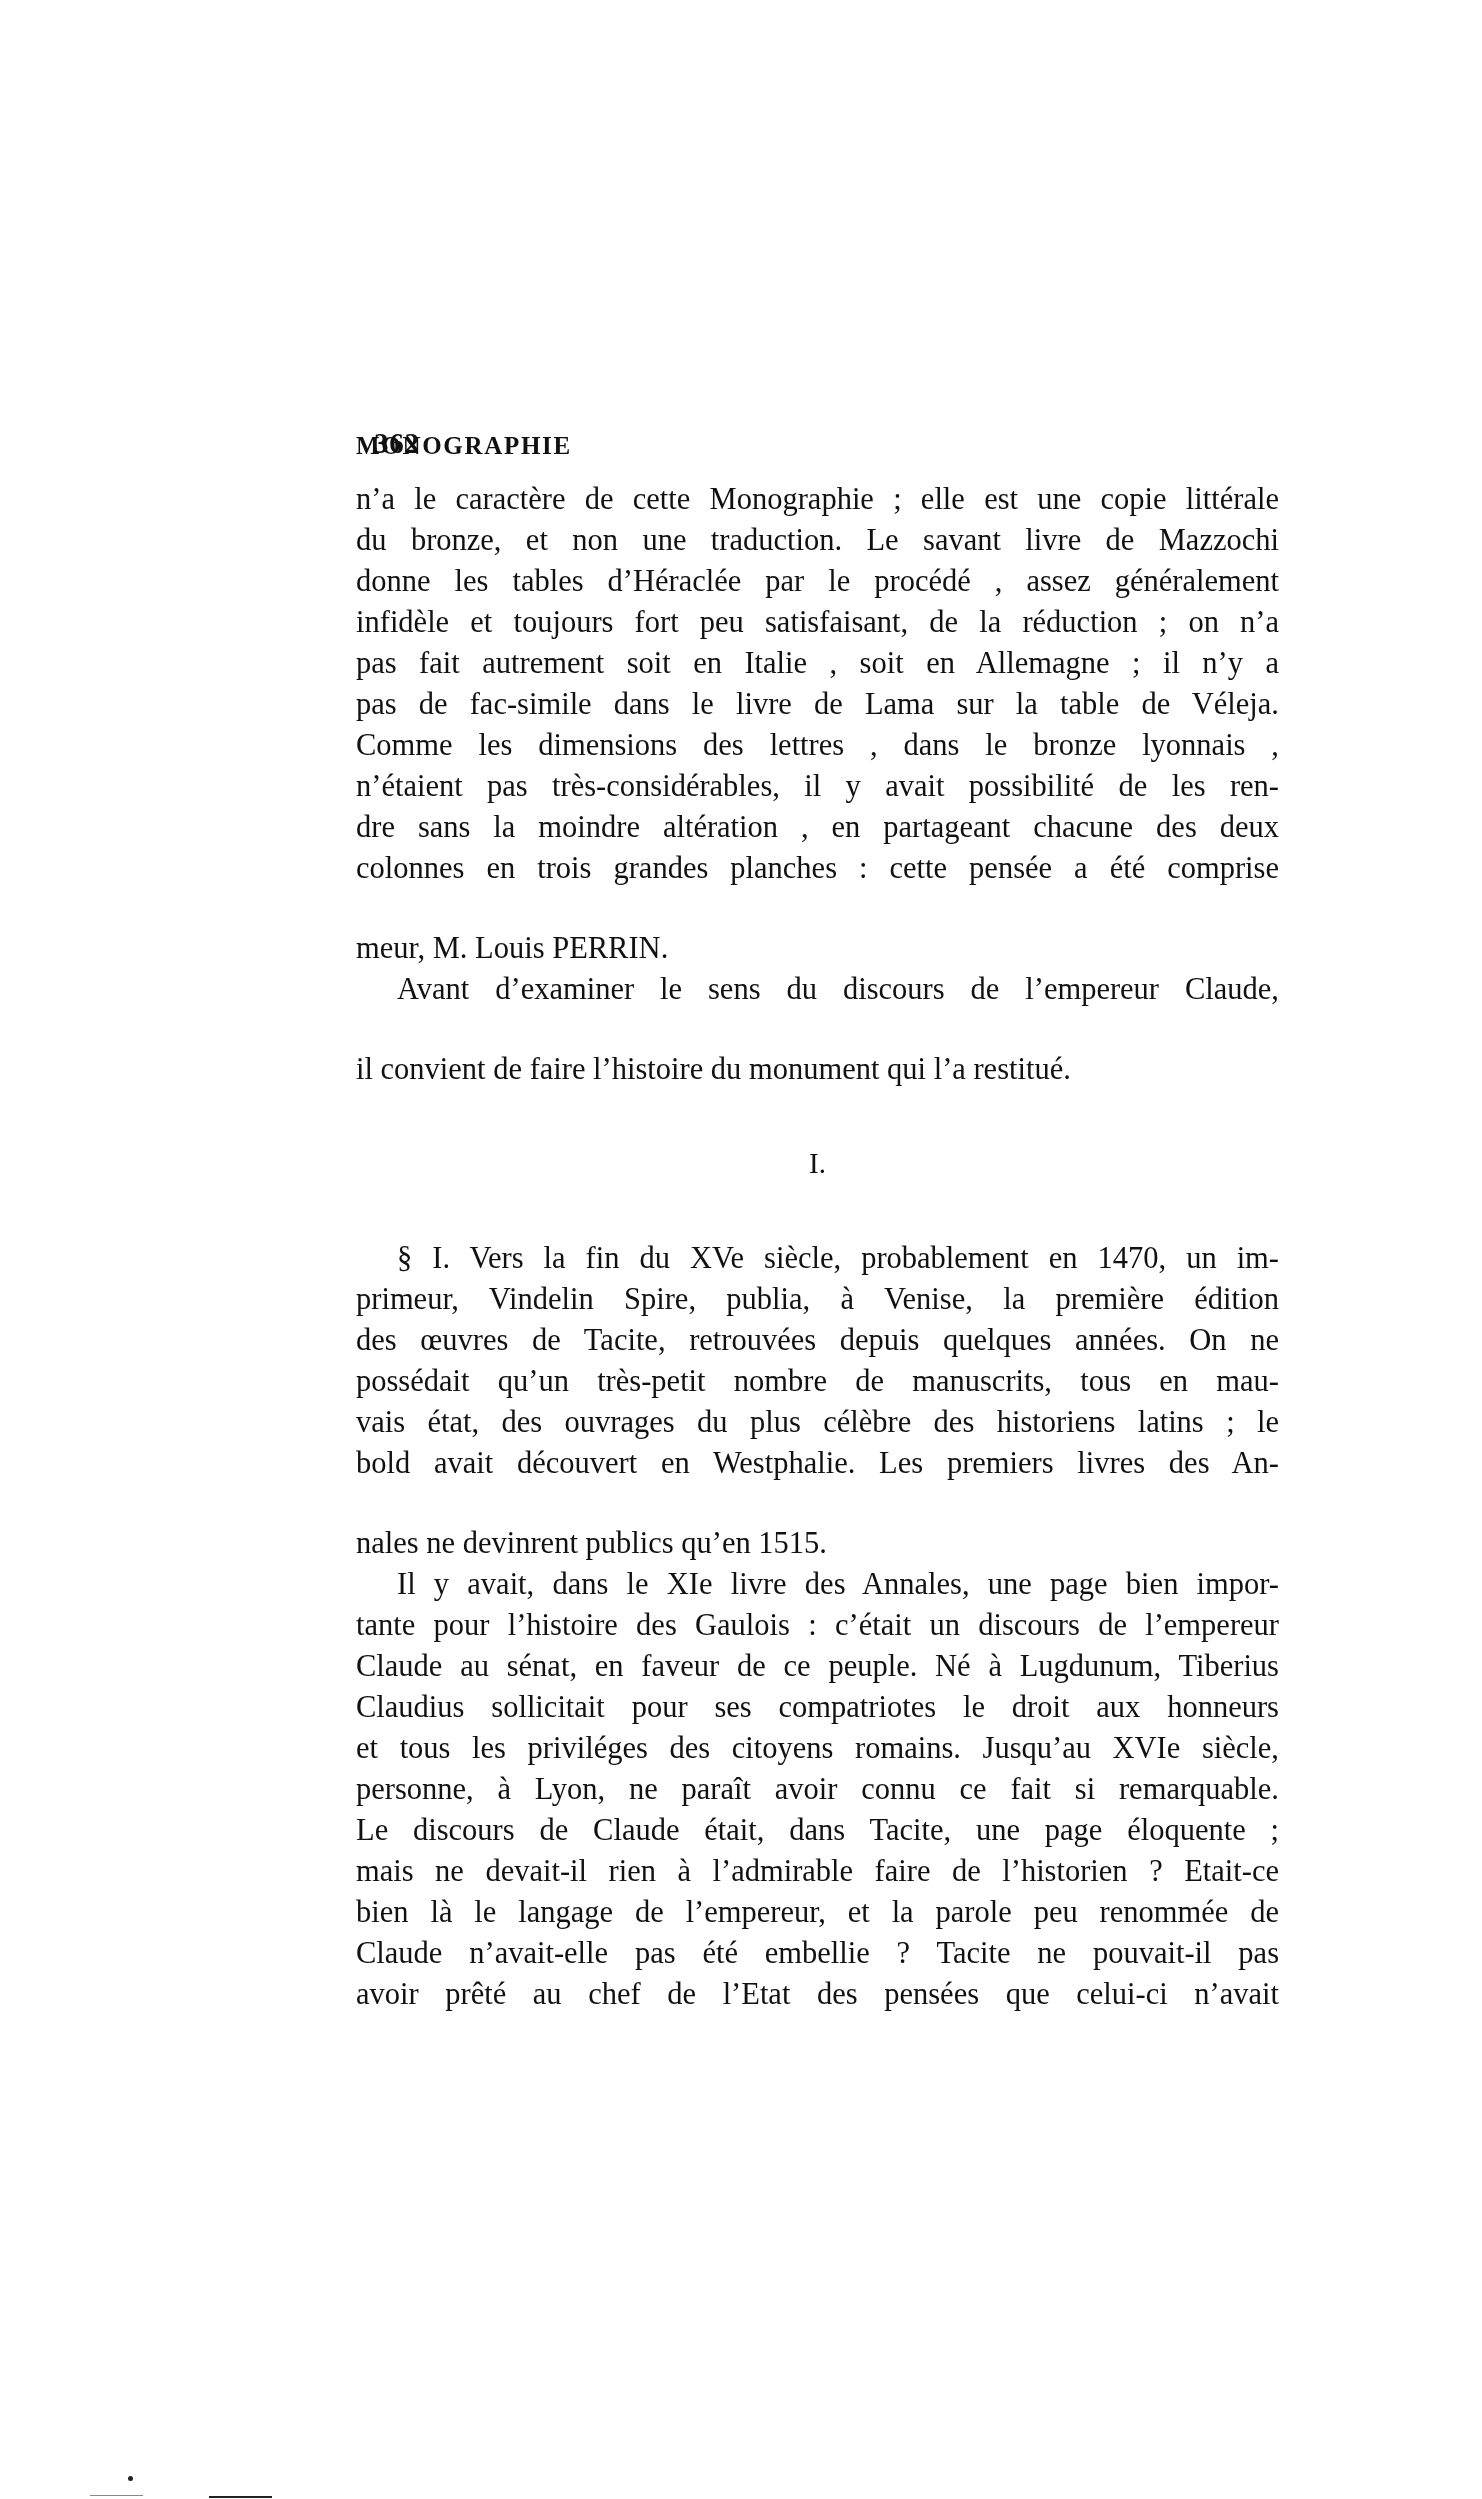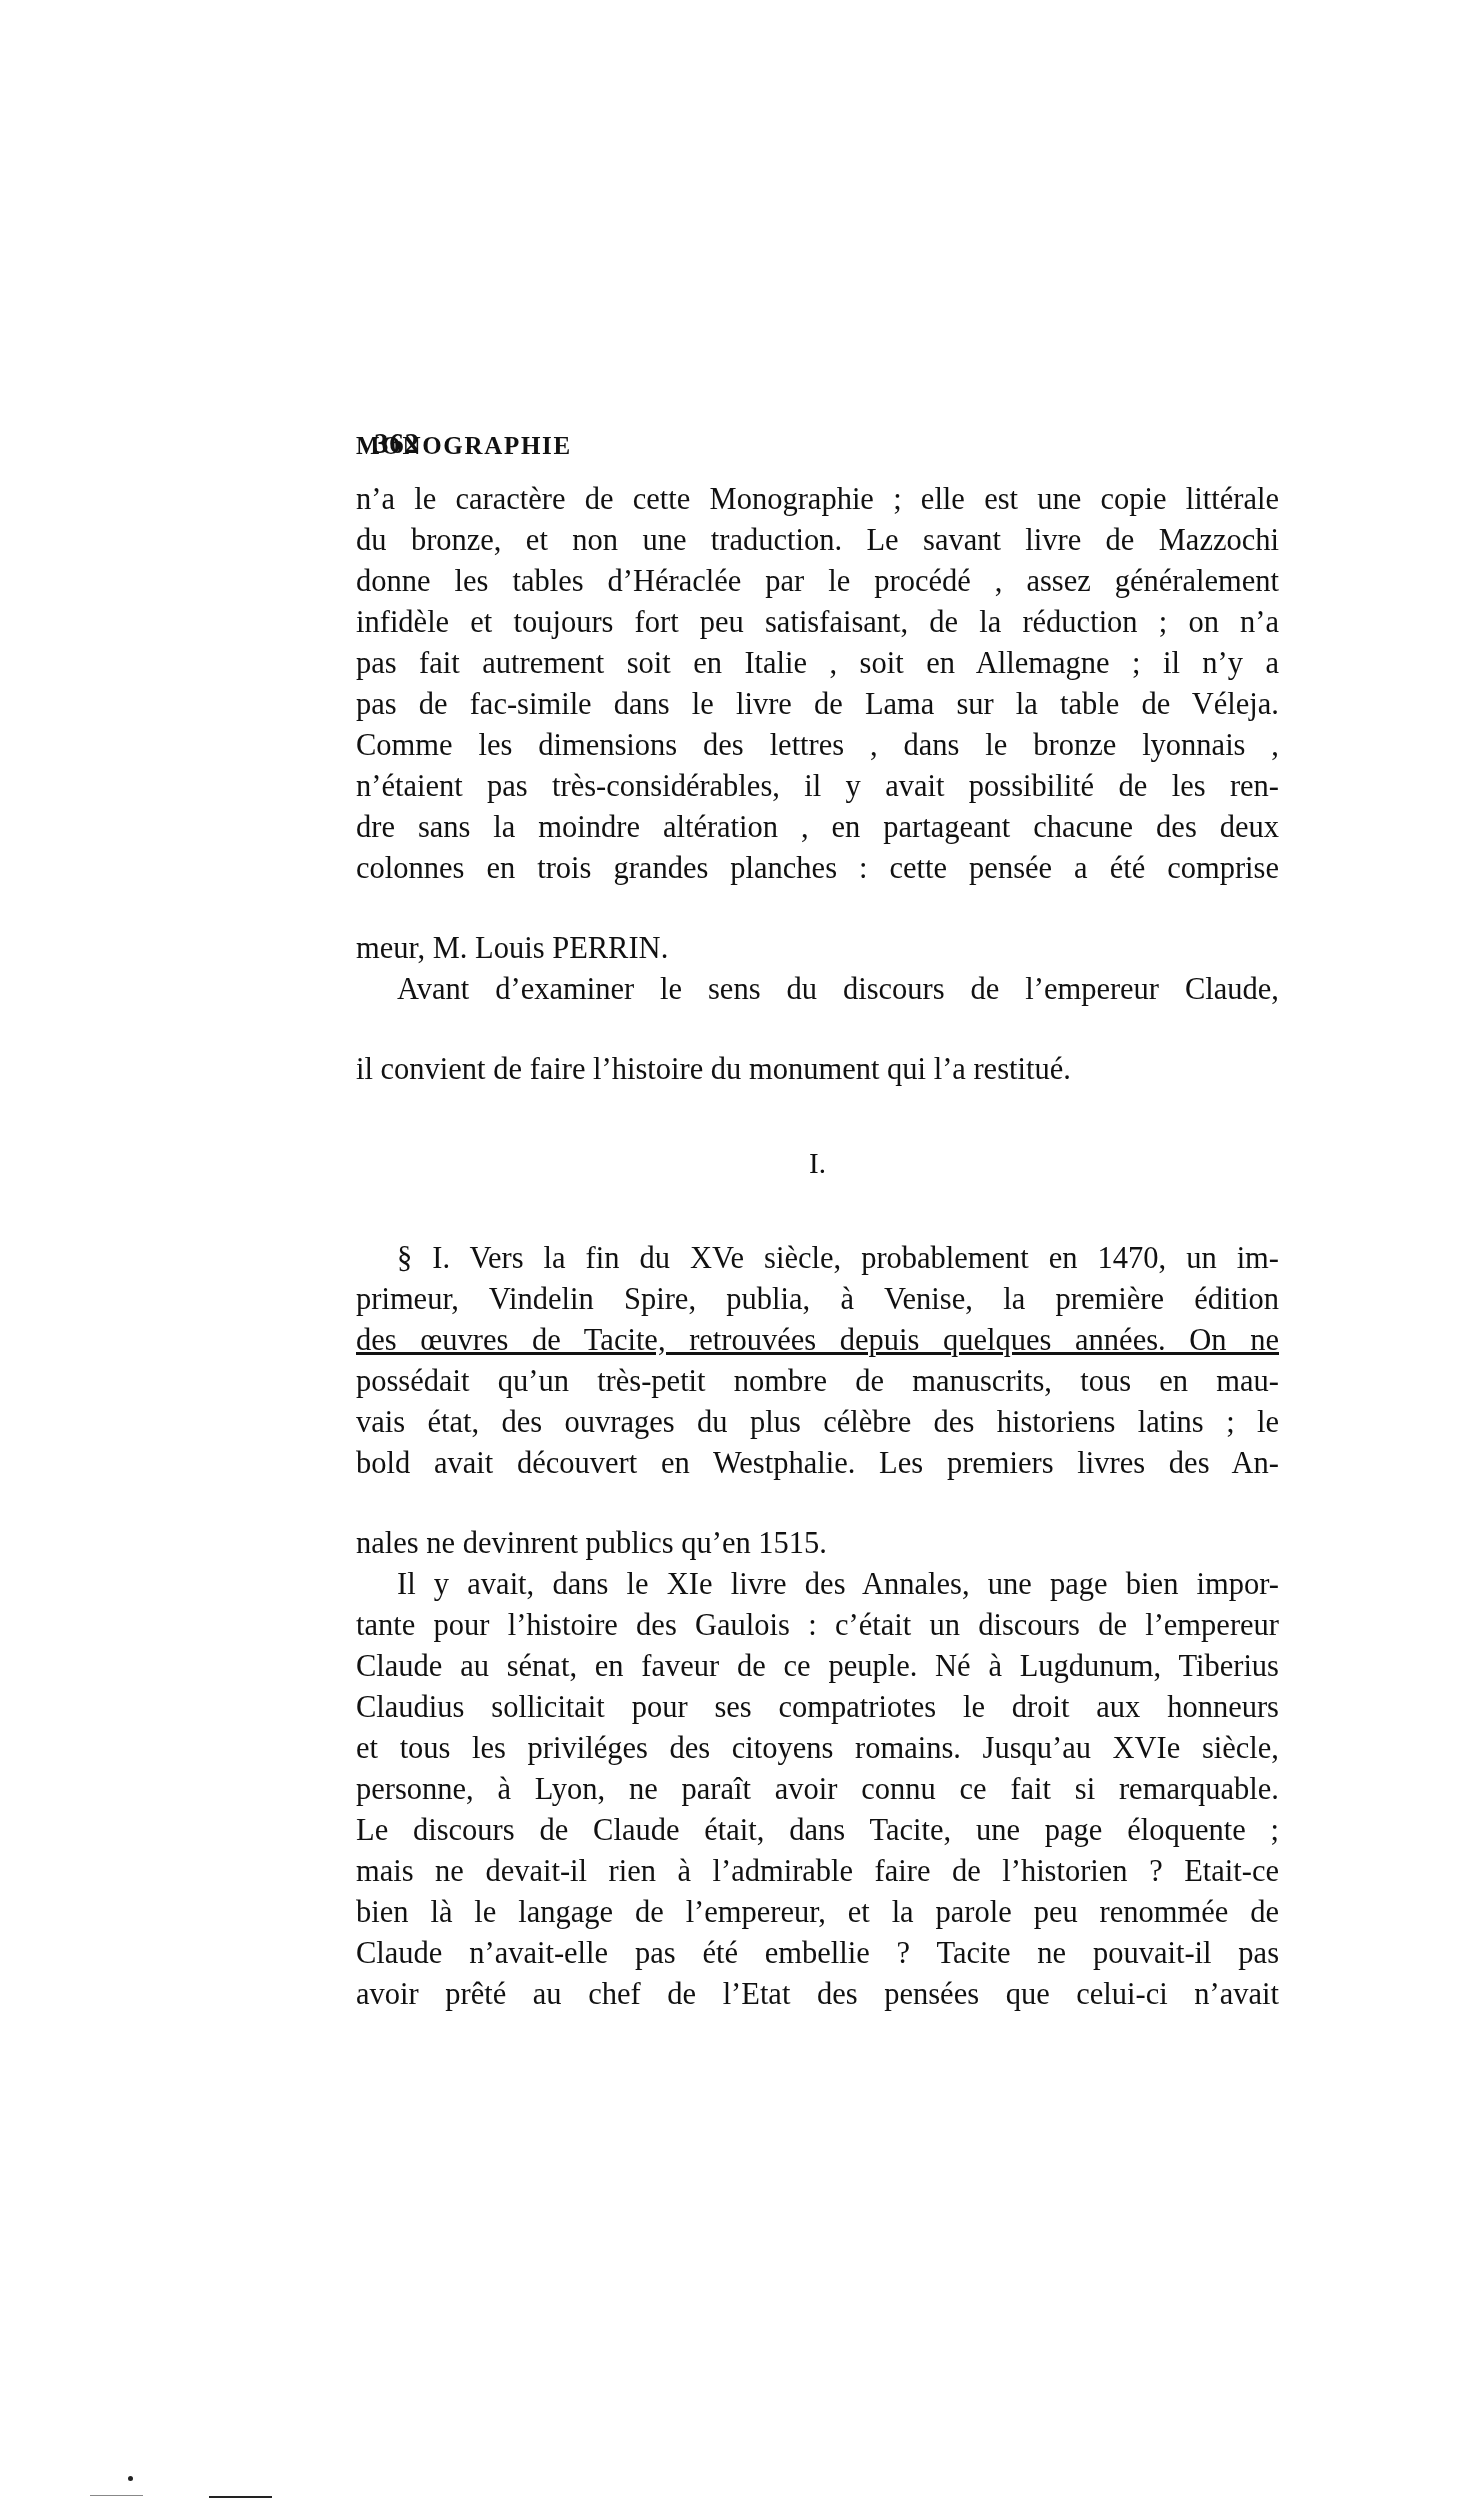--- a/index.html
+++ b/index.html
@@ -47,21 +47,21 @@
       <div class="line last"><span>il convient de faire l’histoire du monument qui l’a restitué.</span></div>
     </div>
   </div>
 
   <div class="section-num">I.</div>
 
   <div class="block" id="section-block" style="top:1238px;">
     <div>
       <div class="line indent"><span style="word-spacing: 0px;">§ I. Vers la fin du XVe siècle, probablement en 1470, un im-</span></div>
       <div class="line"><span style="word-spacing: 0px;">primeur, Vindelin Spire, publia, à Venise, la première édition</span></div>
-      <div class="line"><span style="word-spacing: 0px; text-decoration: underline;">des œuvres de Tacite, retrouvées depuis quelques années. On ne</span></div>
+      <div class="line"><span style="word-spacing: 0px;">des œuvres de Tacite, retrouvées depuis quelques années. On ne</span></div>
       <div class="line"><span style="word-spacing: 0px;">possédait qu’un très-petit nombre de manuscrits, tous en mau-</span></div>
       <div class="line"><span style="word-spacing: 0px;">vais état, des ouvrages du plus célèbre des historiens latins ; le</span></div>
       <div class="line"><span style="word-spacing: 0px;">bold avait découvert en Westphalie. Les premiers livres des An-</span></div>
       <div class="line last"><span>nales ne devinrent publics qu’en 1515.</span></div>
     </div>
     <div>
       <div class="line indent"><span style="word-spacing: 0px;">Il y avait, dans le XIe livre des Annales, une page bien impor-</span></div>
       <div class="line"><span style="word-spacing: 0px;">tante pour l’histoire des Gaulois : c’était un discours de l’empereur</span></div>
       <div class="line"><span style="word-spacing: 0px;">Claude au sénat, en faveur de ce peuple. Né à Lugdunum, Tiberius</span></div>
       <div class="line"><span style="word-spacing: 0px;">Claudius sollicitait pour ses compatriotes le droit aux honneurs</span></div>

